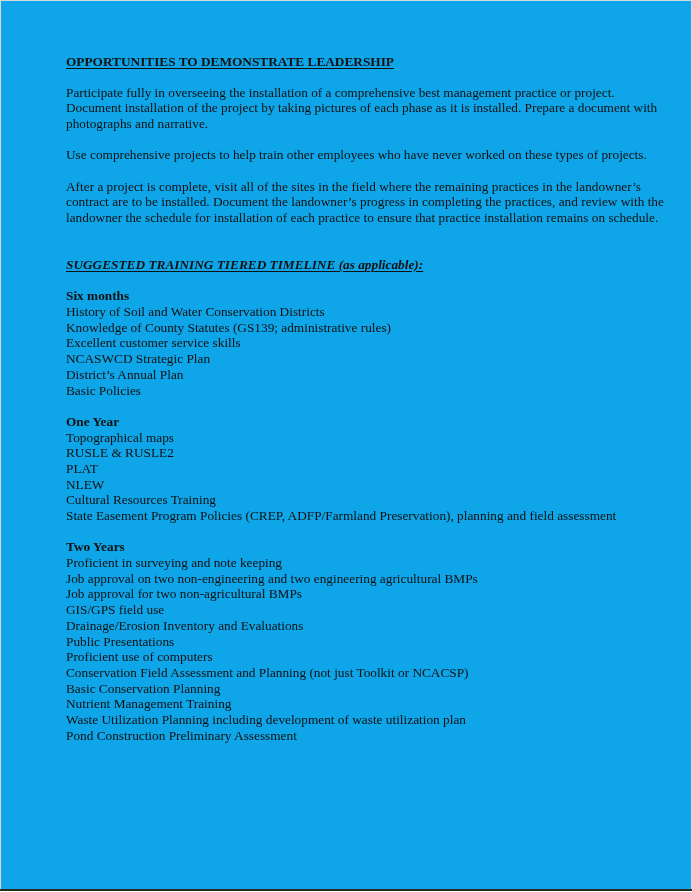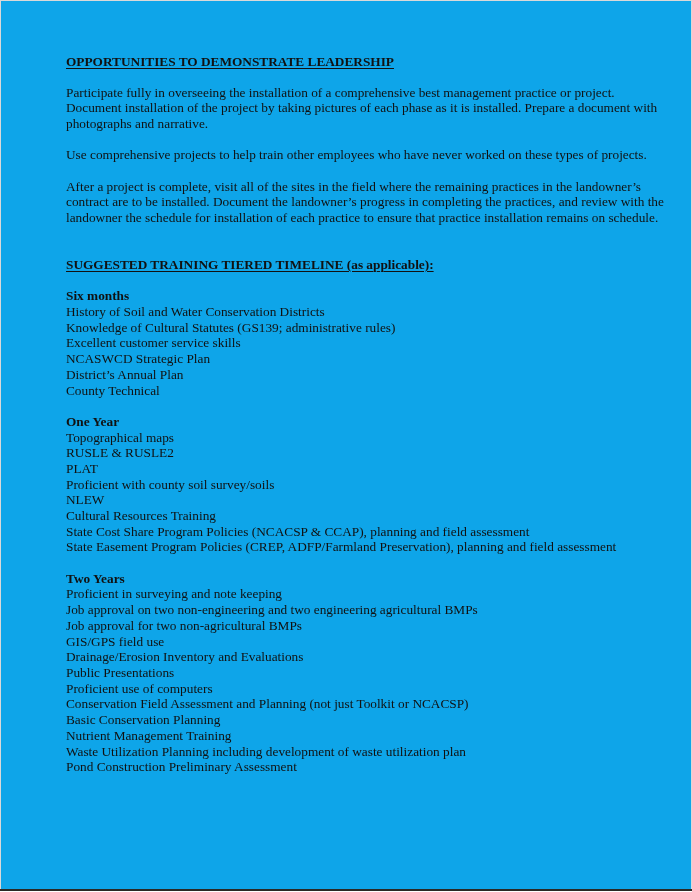--- a/index.html
+++ b/index.html
@@ -44,21 +44,21 @@
     }
     .section-heading {
       font-weight: bold;
       text-decoration: underline;
       text-decoration-thickness: 1px;
       text-underline-offset: 2px;
       margin: 0;
     }
     .heading-1 { margin-bottom: 15px; }
     .para { margin: 0 0 15.5px 0; }
-    .heading-2 { margin-top: 31px; margin-bottom: 16px; }
+    .heading-2 { margin-top: 31px; margin-bottom: 16px; font-style: italic; }
     .tier { margin: 0 0 15.6px 0; }
     .tier-title {
       font-weight: bold;
       text-decoration-thickness: 1px;
       text-underline-offset: 2px;
       display: block;
     }
     .tier-item { display: block; white-space: nowrap; }
   </style>
 </head>
@@ -71,36 +71,34 @@
 
     <p class="para">Participate fully in overseeing the installation of a comprehensive best management practice or project. Document installation of the project by taking pictures of each phase as it is installed.  Prepare a document with photographs and narrative.</p>
     <p class="para">Use comprehensive projects to help train other employees who have never worked on these types of projects.</p>
     <p class="para" style="margin-bottom:0">After a project is complete, visit all of the sites in the field where the remaining practices in the landowner’s contract are to be installed.  Document the landowner’s progress in completing the practices, and review with the landowner the schedule for installation of each practice to ensure that practice installation remains on schedule.</p>
 
     <p class="section-heading heading-2">SUGGESTED TRAINING TIERED TIMELINE (as applicable):</p>
 
     <div class="tier">
       <span class="tier-title">Six months</span>
       <span class="tier-item">History of Soil and Water Conservation Districts</span>
-      <span class="tier-item">Knowledge of Cultural Statutes (GS139; administrative rules)</span>
+      <span class="tier-item">Knowledge of County Statutes (GS139; administrative rules)</span>
       <span class="tier-item">Excellent customer service skills</span>
       <span class="tier-item">NCASWCD Strategic Plan</span>
       <span class="tier-item">District’s Annual Plan</span>
-      <span class="tier-item">County Technical</span>
+      <span class="tier-item">Basic Policies</span>
     </div>
 
     <div class="tier">
       <span class="tier-title">One Year</span>
       <span class="tier-item">Topographical maps</span>
       <span class="tier-item">RUSLE &amp; RUSLE2</span>
       <span class="tier-item">PLAT</span>
-      <span class="tier-item">Proficient with county soil survey/soils</span>
       <span class="tier-item">NLEW</span>
       <span class="tier-item">Cultural Resources Training</span>
-      <span class="tier-item">State Cost Share Program Policies (NCACSP &amp; CCAP), planning and field assessment</span>
       <span class="tier-item">State Easement Program Policies (CREP, ADFP/Farmland Preservation), planning and field assessment</span>
     </div>
 
     <div class="tier">
       <span class="tier-title">Two Years</span>
       <span class="tier-item">Proficient in surveying and note keeping</span>
       <span class="tier-item">Job approval on two non-engineering and two engineering agricultural BMPs</span>
       <span class="tier-item">Job approval for two non-agricultural BMPs</span>
       <span class="tier-item">GIS/GPS field use</span>
       <span class="tier-item">Drainage/Erosion Inventory and Evaluations</span>

